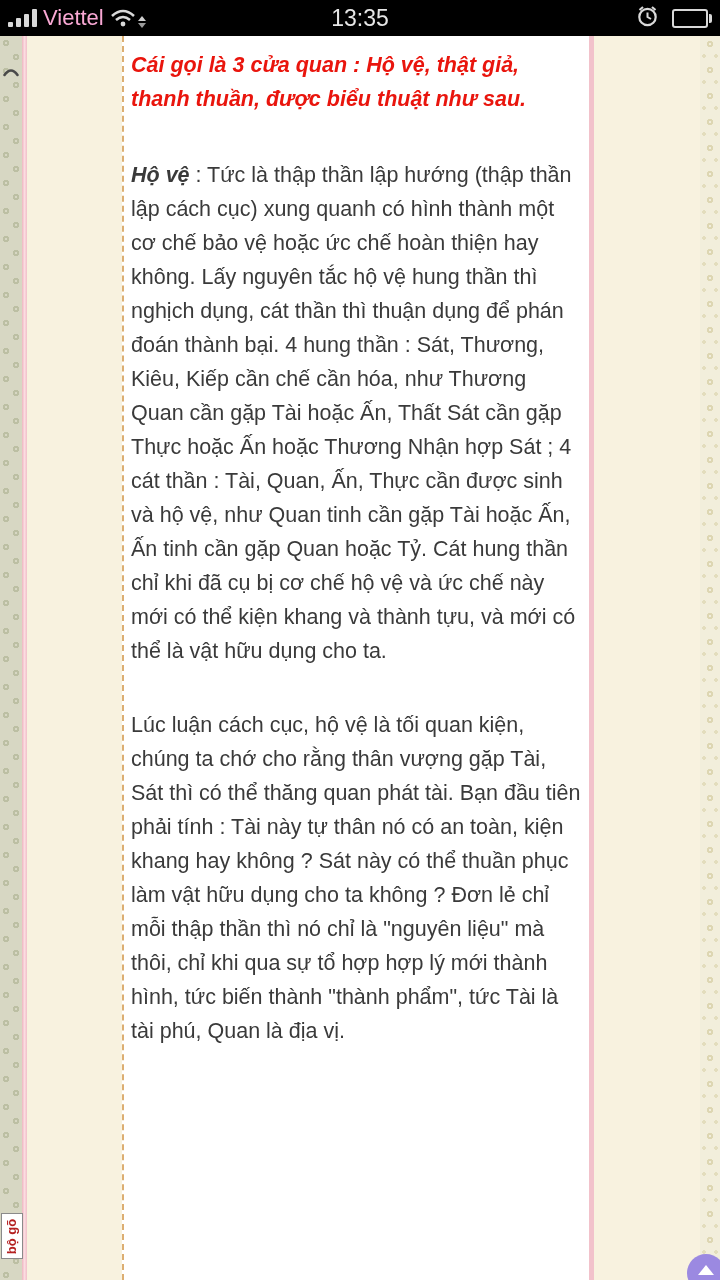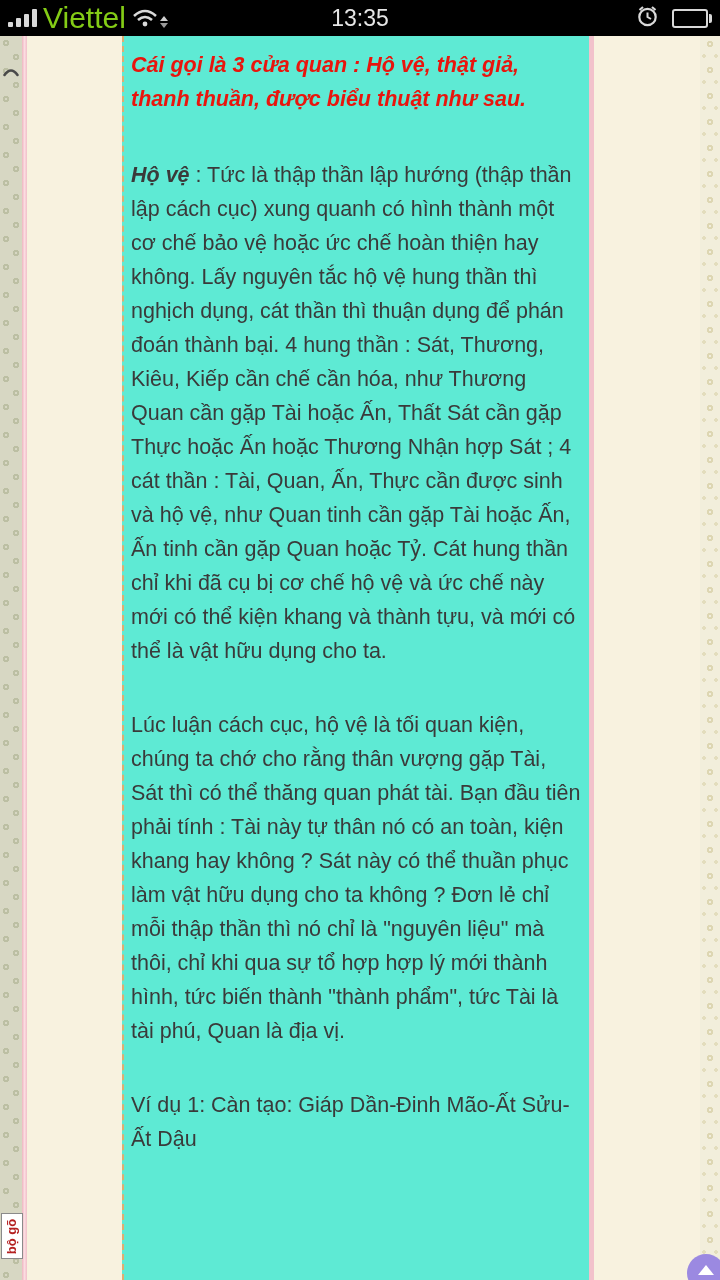--- a/index.html
+++ b/index.html
@@ -12,21 +12,21 @@
   .status-bar{
     position:absolute;top:0;left:0;width:720px;height:36px;background:#000;
     display:flex;align-items:center;color:#e2e2e2;z-index:30;
   }
   .signal{display:flex;align-items:flex-end;gap:3px;margin-left:8px;}
   .signal i{display:block;width:5px;background:#d9d9d9;border-radius:1px;}
   .signal i:nth-child(1){height:5px;}
   .signal i:nth-child(2){height:9px;}
   .signal i:nth-child(3){height:13px;}
   .signal i:nth-child(4){height:18px;}
-  .carrier{margin-left:6px;font-size:30px;color:#84cc16;}
+  .carrier{margin-left:6px;font-size:22px;color:#f9a8d4;}
   .wifi{margin-left:5px;display:flex;align-items:center;}
   .net-arrows{display:flex;flex-direction:column;gap:2px;margin-left:1px;margin-top:8px;}
   .net-arrows b{width:0;height:0;border-left:4px solid transparent;border-right:4px solid transparent;}
   .arrow-up-sm{border-bottom:5px solid #cfcfcf;}
   .arrow-dn-sm{border-top:5px solid #9a9a9a;}
   .time{position:absolute;left:0;right:0;text-align:center;font-size:23px;color:#e6e6e6;}
   .sb-right{margin-left:auto;display:flex;align-items:center;gap:12px;margin-right:8px;z-index:2;}
   .battery{display:flex;align-items:center;}
   .bat-body{width:36px;height:19px;border:2px solid #d9d9d9;border-radius:3px;padding:1px;box-sizing:border-box;}
   .bat-fill{width:58%;height:100%;background:#e9e9e9;border-radius:1px;}
@@ -53,21 +53,21 @@
       radial-gradient(circle 1.5px at 10px 8px, #f2eedb 97%, transparent),
       radial-gradient(circle 3px   at 10px 8px, #ddd6b2 97%, transparent),
       radial-gradient(circle 2px   at 4px 20px, #e3ddbd 97%, transparent),
       radial-gradient(circle 2px   at 16px 20px,#e3ddbd 97%, transparent);
     background-size:20px 26px;
   }
   .caret-handle{position:absolute;left:2px;top:64px;z-index:12;width:18px;height:14px;}
   
   .article{
     position:absolute;left:122px;top:36px;width:472px;height:1244px;box-sizing:border-box;
-    background:#5eead4;
+    background:#ffffff;
     border-left:2px dashed #dcae72;
     border-right:5px solid #f2c2cb;
     padding:12px 6px 0 7px;
     color:#3a3a3a;font-size:21.5px;line-height:34px;z-index:5;
   }
   .heading{
     margin:0 0 42px 0;font-size:21.5px;line-height:34px;
     font-weight:bold;font-style:italic;color:#e9150d;
   }
   .article p{margin:14px 0 40px 0;}
@@ -138,21 +138,20 @@
     <svg width="18" height="14" viewBox="0 0 18 14">
       <path d="M2.5 11 Q9 2 15.5 11" fill="none" stroke="#4a4a4a" stroke-width="2.6" stroke-linecap="round"></path>
     </svg>
   </span>
 
   <div class="article">
     <div class="heading">Cái gọi là 3 cửa quan : Hộ vệ, thật giả, thanh thuần, được biểu thuật như sau.</div>
     <div>
         <p><b><i>Hộ vệ</i></b> : Tức là thập thần lập hướng (thập thần lập cách cục) xung quanh có hình thành một cơ chế bảo vệ hoặc ức chế hoàn thiện hay không. Lấy nguyên tắc hộ vệ hung thần thì nghịch dụng, cát thần thì thuận dụng để phán đoán thành bại. 4 hung thần : Sát, Thương, Kiêu, Kiếp cần chế cần hóa, như Thương Quan cần gặp Tài hoặc Ấn, Thất Sát cần gặp Thực hoặc Ấn hoặc Thương Nhận hợp Sát ; 4 cát thần : Tài, Quan, Ấn, Thực cần được sinh và hộ vệ, như Quan tinh cần gặp Tài hoặc Ấn, Ấn tinh cần gặp Quan hoặc Tỷ. Cát hung thần chỉ khi đã cụ bị cơ chế hộ vệ và ức chế này mới có thể kiện khang và thành tựu, và mới có thể là vật hữu dụng cho ta.</p>
         <p>Lúc luận cách cục, hộ vệ là tối quan kiện, chúng ta chớ cho rằng thân vượng gặp Tài, Sát thì có thể thăng quan phát tài. Bạn đầu tiên phải tính : Tài này tự thân nó có an toàn, kiện khang hay không ? Sát này có thể thuần phục làm vật hữu dụng cho ta không ? Đơn lẻ chỉ mỗi thập thần thì nó chỉ là "nguyên liệu" mà thôi, chỉ khi qua sự tổ hợp hợp lý mới thành hình, tức biến thành "thành phẩm", tức Tài là tài phú, Quan là địa vị.</p>
-        <p>Ví dụ 1: Càn tạo: Giáp Dần-Đinh Mão-Ất Sửu-Ất Dậu</p>
       </div>
   </div>
 
   <div class="side-tab">
     <span>bộ gõ</span>
   </div>
 
   <div class="scroll-top">
     <span class="tri-up"></span>
   </div>

